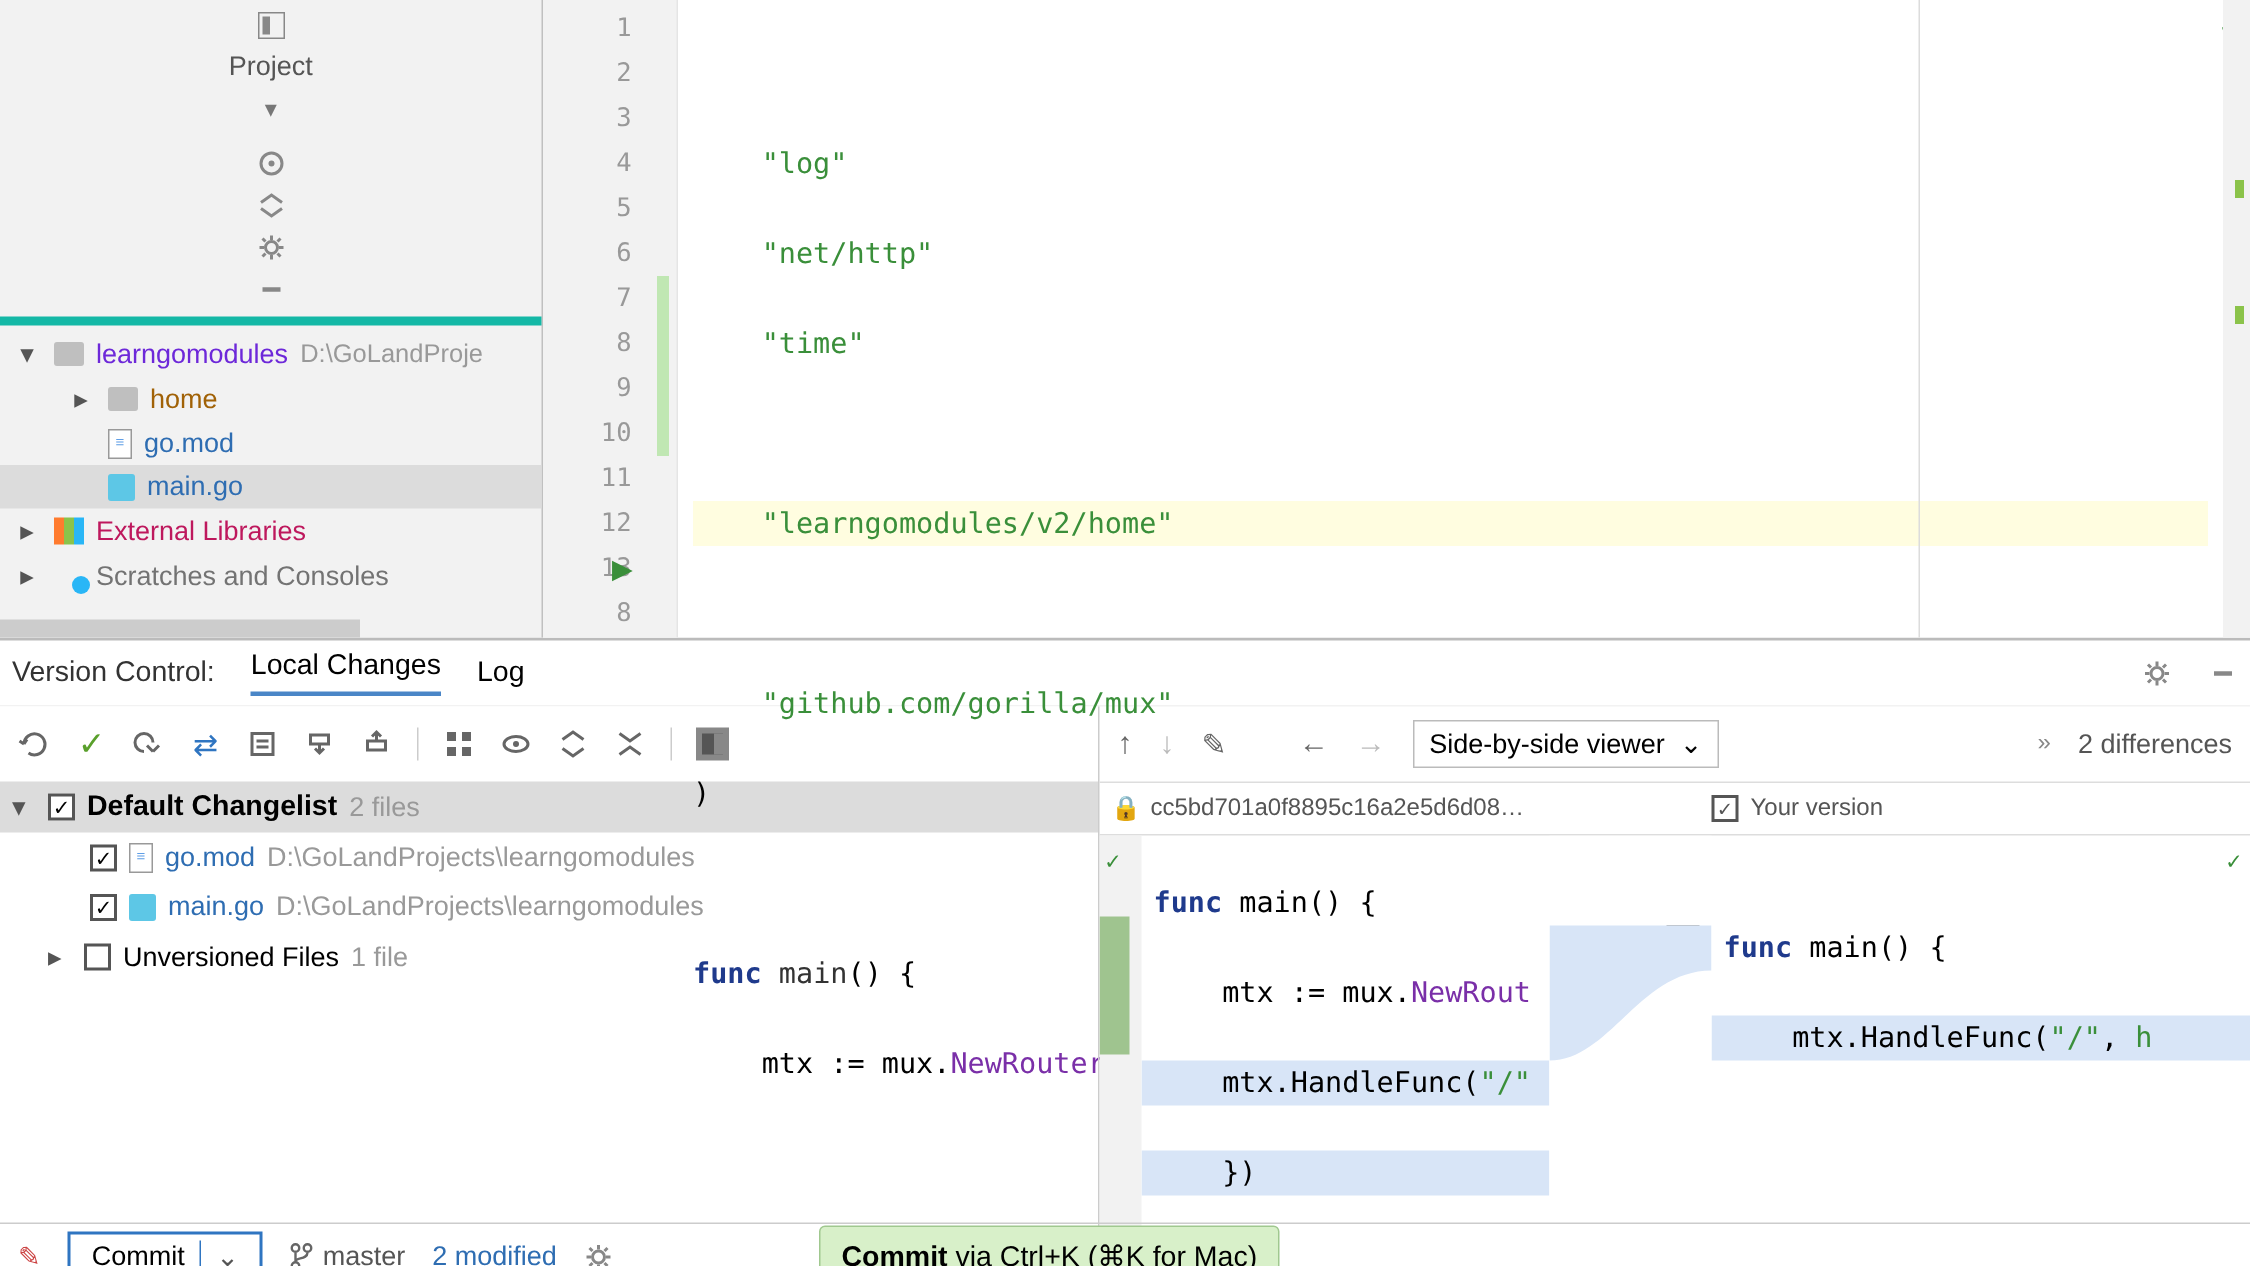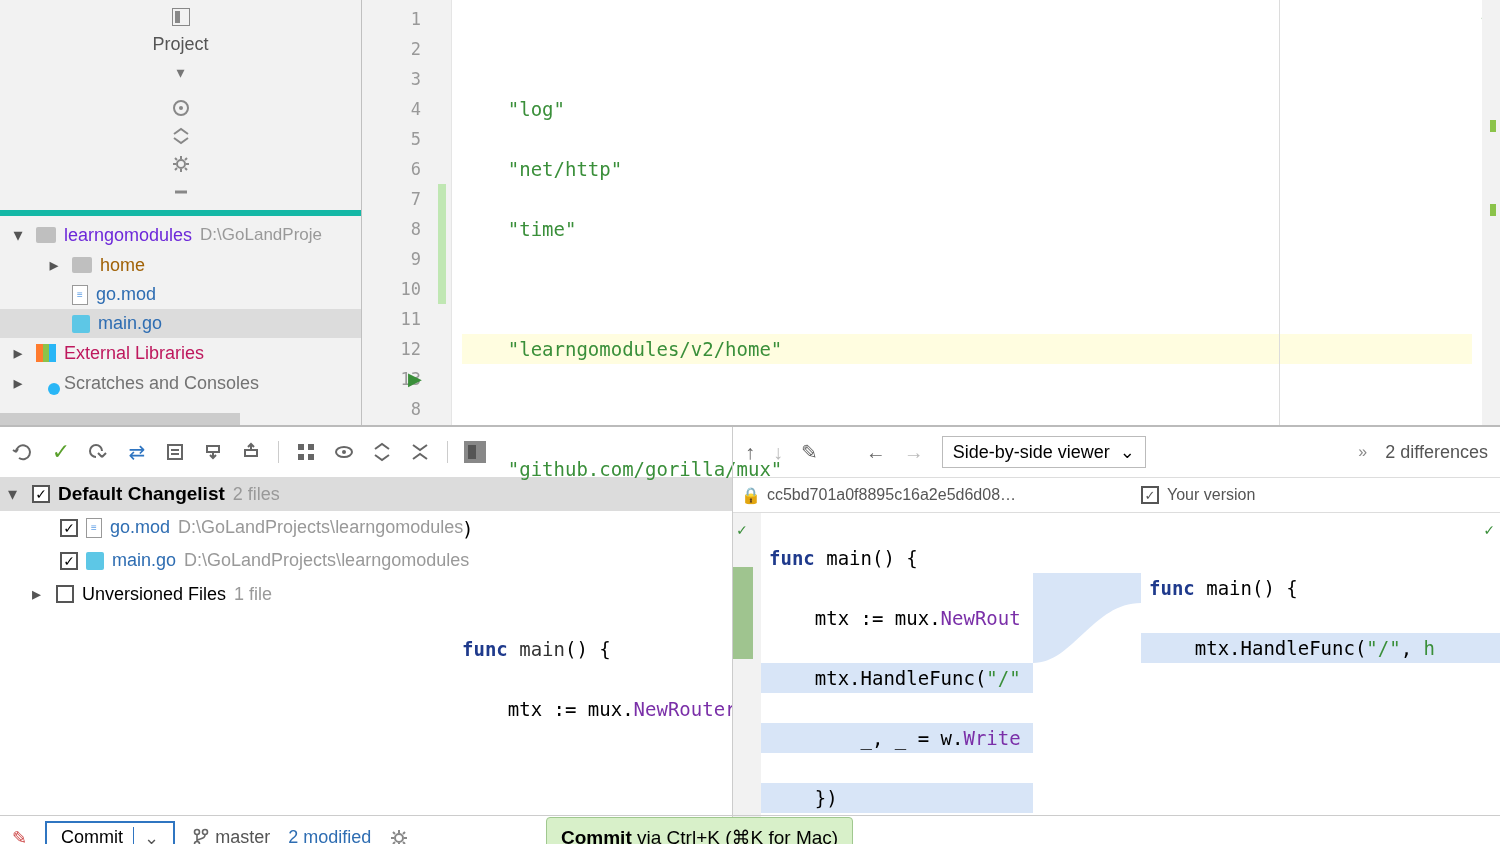--- a/index.html
+++ b/index.html
@@ -207,20 +207,37 @@
     <div class="panel-border"></div>
     <span class="check-mark-top">✓</span>
     <div class="right-gut">
       <div class="green-dot"></div>
         <div class="green-dot2"></div>
     </div>
   </div>
 </div>
 
 <div class="vc-section">
+  <div class="vc-tabs">
+    <span class="vclabel">Version Control:</span>
+    <span class="tab active">Local Changes</span>
+    <span class="tab">Log</span>
+    <span class="spacer"></span>
+    <span>
+        <svg width="20" height="20">
+          <circle cx="10" cy="10" r="4" fill="none" stroke="#888" stroke-width="2"></circle>
+          <path d="M10 2v3M10 15v3M2 10h3M15 10h3M4 4l2 2M14 14l2 2M16 4l-2 2M6 14l-2 2" stroke="#888" stroke-width="2"></path>
+        </svg>
+      </span>
+    <span>
+        <svg width="20" height="20">
+          <line x1="4" y1="10" x2="16" y2="10" stroke="#888" stroke-width="3"></line>
+        </svg>
+      </span>
+  </div>
   <div class="vc-body">
     <div class="vc-left">
       <div class="vc-toolbar">
         <span class="tool">
             <svg width="22" height="22">
               <path d="M4 11a7 7 0 1 1 3 6M4 11l-3-2M4 11l2-3" fill="none" stroke="#666" stroke-width="2"></path>
             </svg>
           </span>
         <span class="tool" style="color:#5aa02c;font-size:22px">✓</span>
         <span class="tool">
@@ -336,21 +353,20 @@
       </div>
       <div class="diff-body">
         <div class="diff-left-gut">
           <div style="position:absolute;top:2px;left:4px;color:#3a8f3a;font-size:16px">✓</div>
           <div style="position:absolute;top:54px;left:0;width:20px;height:92px;background:#9fc48f"></div>
         </div>
         <div class="diff-left-code">
 <div class="diff-line"><span class="kw">func</span> main() {</div>
 <div class="diff-line">    mtx := mux.<span class="ident">NewRout</span></div>
 <div class="diff-line del">    mtx.HandleFunc(<span class="str">"/"</span></div>
-<div class="diff-line del">        _, _ = w.<span class="ident">Write</span></div>
 <div class="diff-line del">    })</div>
 
 
 
 
         </div>
         <div class="diff-mid">
           <span class="expand-chevron" style="top:62px;left:10px">»</span>
           <span class="apply-check" style="top:60px;left:78px">✓</span>
           <svg style="position:absolute;top:56px;left:0;width:108px;height:100px">

